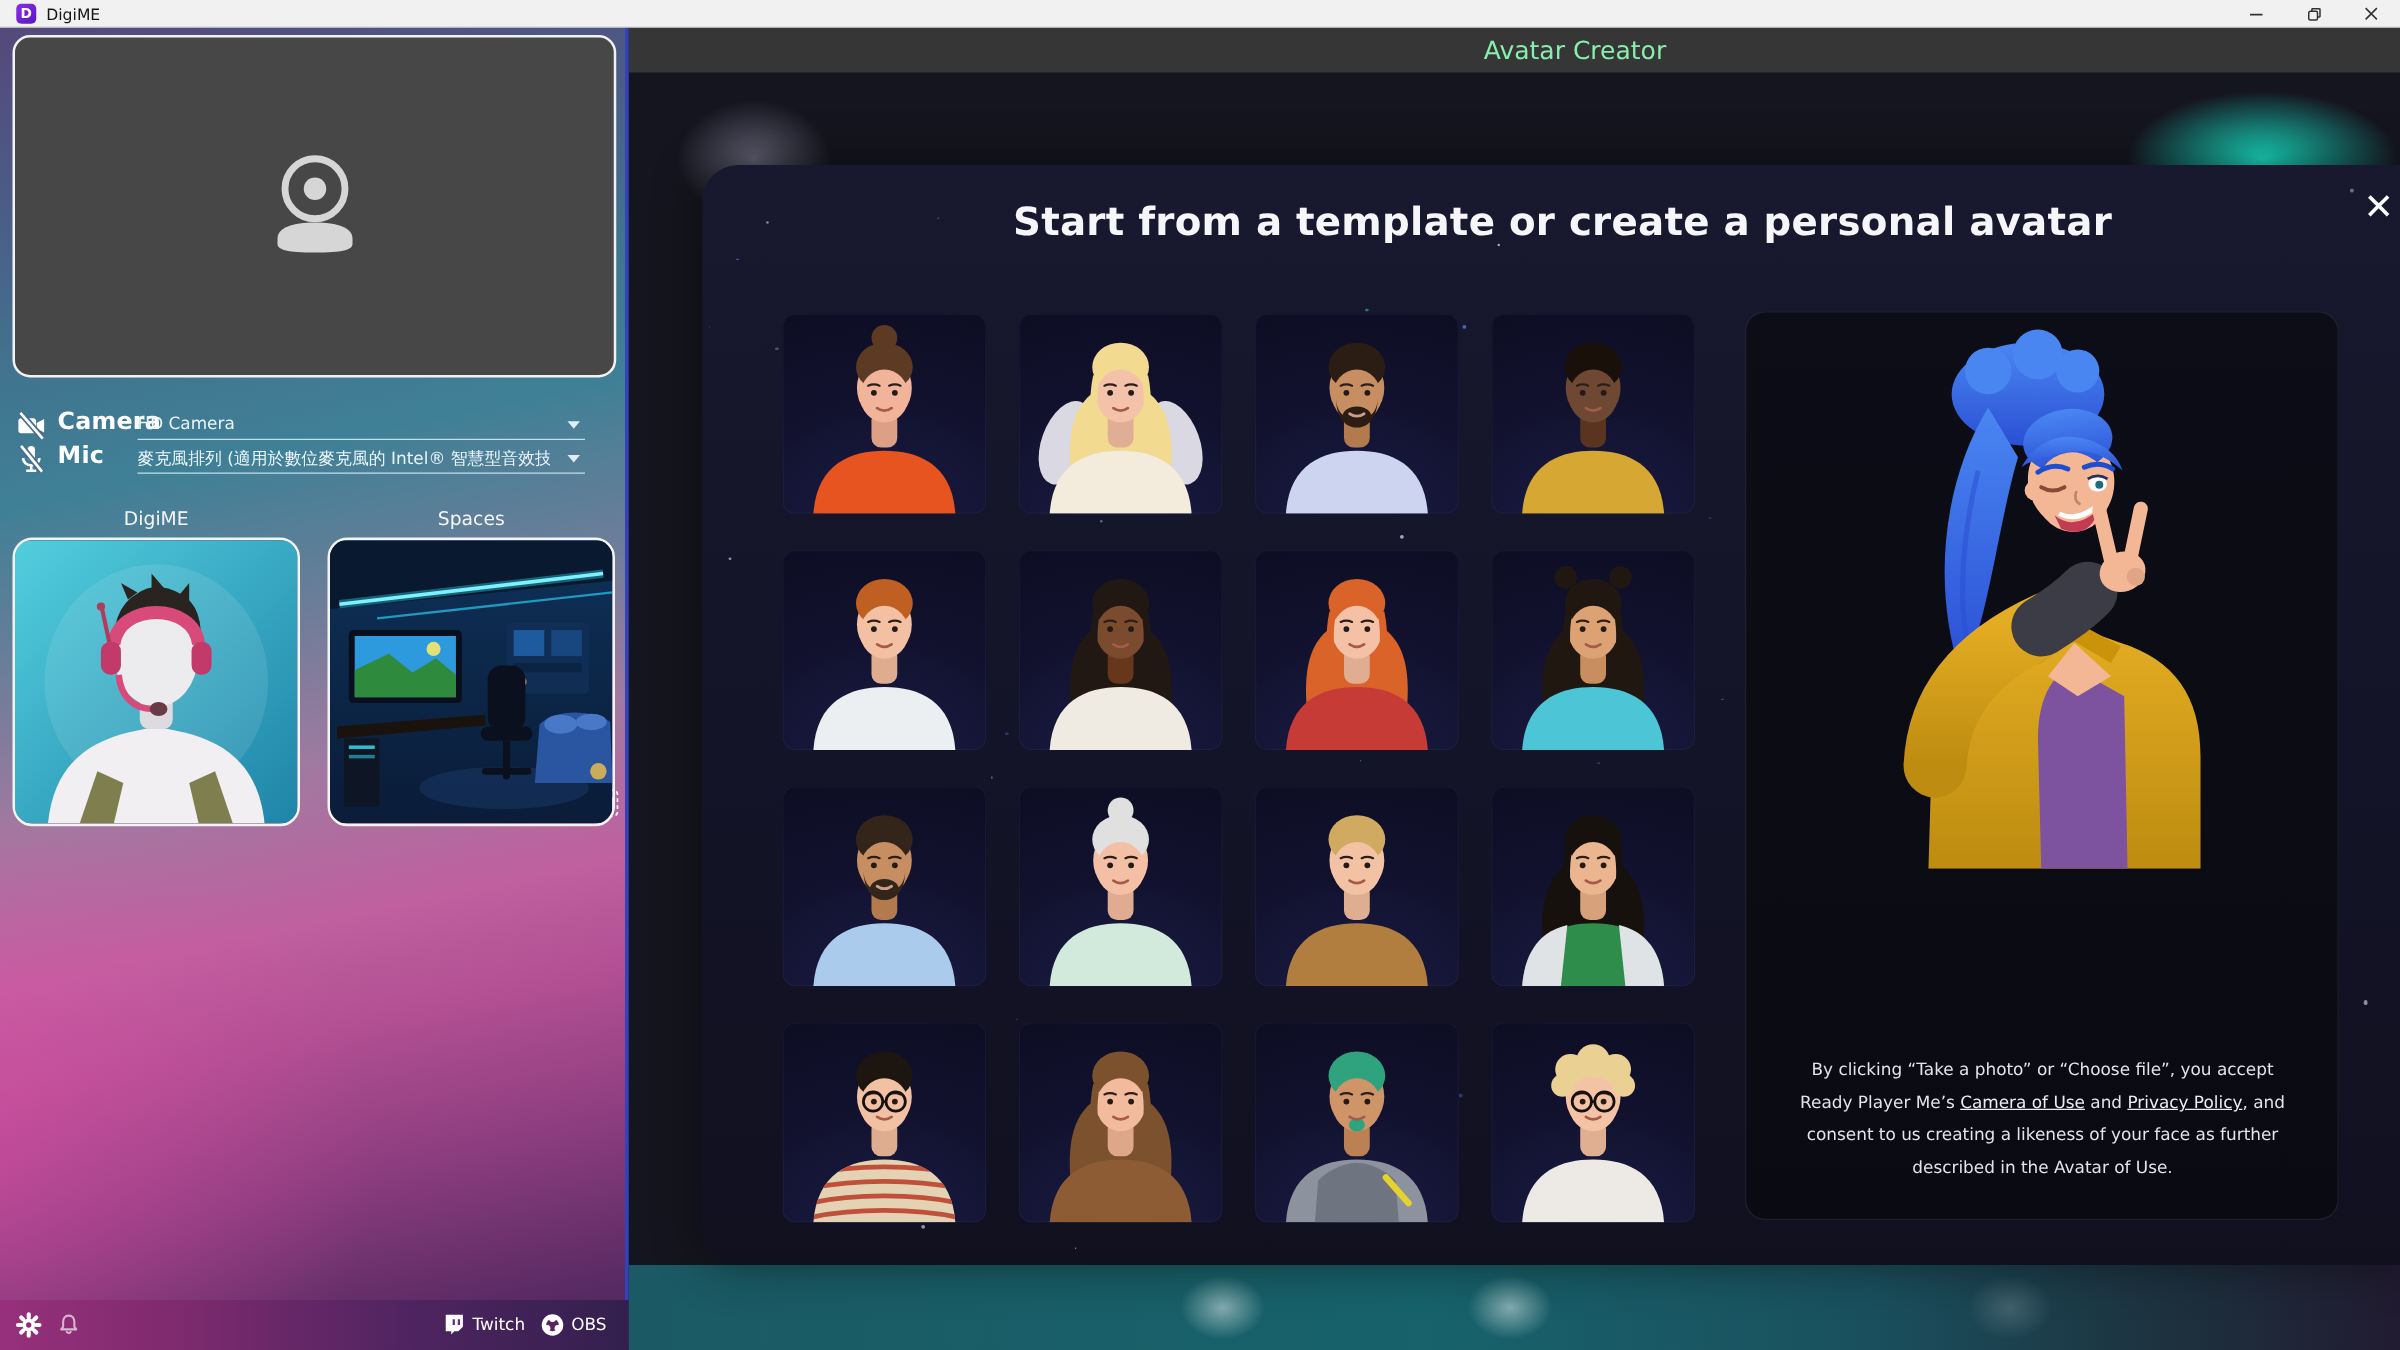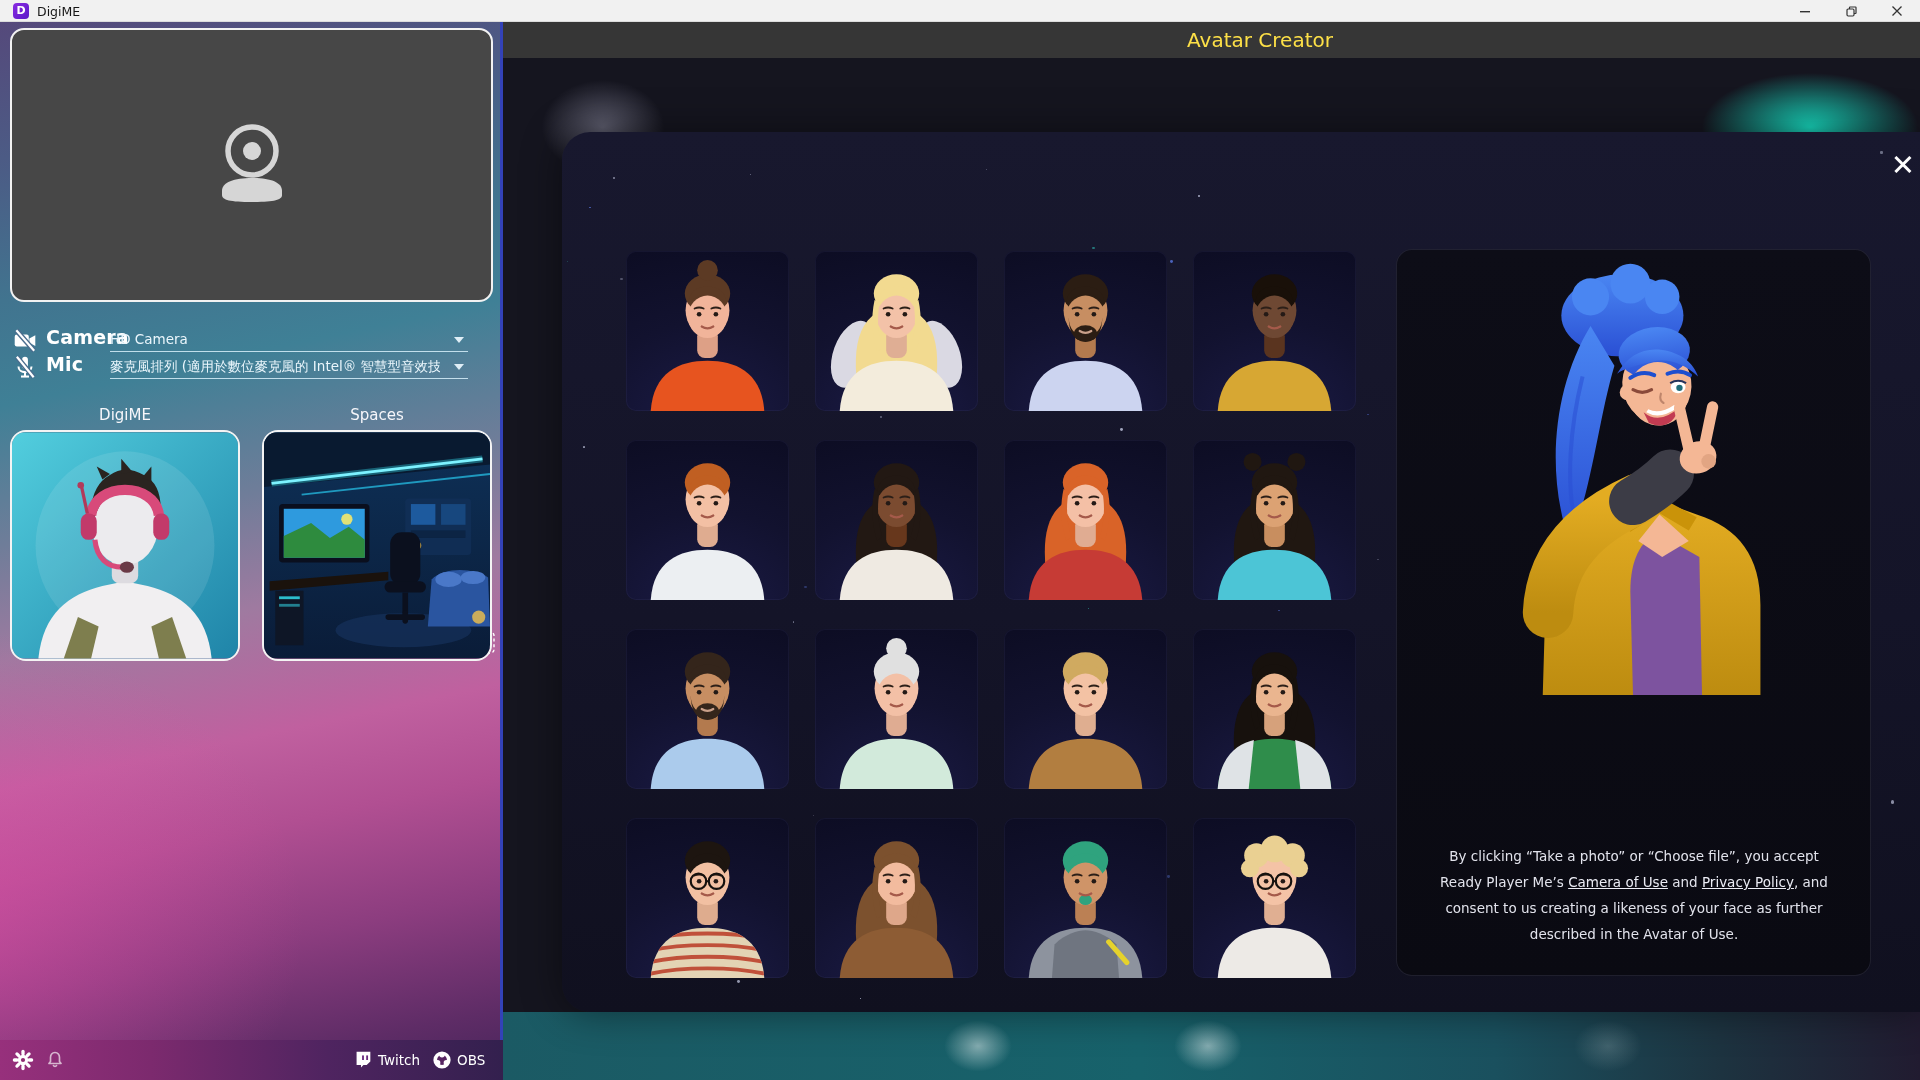--- a/index.html
+++ b/index.html
@@ -47,21 +47,21 @@
   .sb-icon { position:absolute; top:9px; width:22px; height:22px; cursor:pointer; }
   #gear-btn { left:12px; } #bell-btn { left:44px; }
   .integ-label { position:absolute; top:12px; font-size:13.5px; color:#fff; }
   #twitch-icon { left:352px; } #twitch-label { left:378px; }
   #obs-icon { left:431px; } #obs-label { left:457px; }
 
   
   #main { position:absolute; left:503px; top:22px; width:1417px; height:1058px; background:#15151f; overflow:hidden; }
   #main-topbar { position:absolute; left:0; top:0; width:1417px; height:36px; background:#363636; }
   #main-title { position:absolute; left:757px; top:0; transform:translateX(-50%); line-height:36px;
-    font-size:20px; color:#fde047; }
+    font-size:20px; color:#86efac; }
   #glow-teal { position:absolute; right:-40px; top:30px; width:300px; height:150px;
     background:radial-gradient(closest-side, rgba(24,226,198,.95), rgba(24,226,198,0) 72%); }
   #glow-gray { position:absolute; left:15px; top:40px; width:170px; height:130px;
     background:radial-gradient(closest-side, rgba(175,175,200,.48), rgba(175,175,200,0) 72%); }
   #bottom-band { position:absolute; left:0; top:990px; width:1417px; height:68px;
     background:linear-gradient(90deg,#1b5a64 0%, #17626b 45%, #1a505e 70%, #1d3340 86%, #211b30 100%); }
   .streak { position:absolute; top:0; height:68px; width:90px;
     background:radial-gradient(closest-side, rgba(220,235,235,.55), rgba(220,235,235,0) 75%); }
 
   
@@ -355,20 +355,21 @@
           <div class="star" style="width: 3.12734px; height: 3.12734px; left: 1328.83px; top: 668.442px; background: rgb(207, 212, 238); opacity: 0.63;"></div>
           <div class="star" style="width: 2.46942px; height: 2.46942px; left: 1167.32px; top: 337.332px; background: rgb(55, 224, 208); opacity: 0.44;"></div>
           <div class="star" style="width: 2.93572px; height: 2.93572px; left: 557.881px; top: 296.172px; background: rgb(207, 212, 238); opacity: 0.75;"></div>
           <div class="star" style="width: 2.3593px; height: 2.3593px; left: 1171.44px; top: 603.005px; background: rgb(207, 212, 238); opacity: 0.42;"></div>
           <div class="star" style="width: 3.11518px; height: 3.11518px; left: 656.971px; top: 239.65px; background: rgb(95, 126, 240); opacity: 0.71;"></div>
           <div class="star" style="width: 2.62426px; height: 2.62426px; left: 965.02px; top: 162.096px; background: rgb(95, 126, 240); opacity: 0.79;"></div>
           <div class="star" style="width: 2.19841px; height: 2.19841px; left: 636.287px; top: 63.2297px; background: rgb(207, 212, 238); opacity: 0.79;"></div>
           <div class="star" style="width: 2.48556px; height: 2.48556px; left: 568.518px; top: 386.106px; background: rgb(95, 126, 240); opacity: 0.68;"></div>
           <div class="star" style="width: 2.13931px; height: 2.13931px; left: 58.4793px; top: 146.14px; background: rgb(207, 212, 238); opacity: 0.32;"></div>
         </div>
+      <div id="modal-heading">Start from a template or create a personal avatar</div>
       <div id="modal-close">✕</div>
       <div id="avatar-grid">
           <div class="tile" style="left: 64px; top: 119px;">
             <svg viewBox="0 0 120 124" xmlns="http://www.w3.org/2000/svg">
               <path d="M16 124 C18 94 38 85 60 85 C82 85 102 94 104 124 Z" fill="#e7541f"></path>
               <rect x="52" y="60" width="16" height="23" rx="6" fill="#dda086"></rect>
               <ellipse cx="60" cy="46" rx="17" ry="20" fill="#f1b49a"></ellipse>
               <ellipse cx="60" cy="33" rx="17.6" ry="15" fill="#5c3a24"></ellipse>
               <circle cx="60" cy="15" r="8" fill="#5c3a24"></circle>
               <ellipse cx="60" cy="51" rx="15" ry="16.5" fill="#f1b49a"></ellipse>

